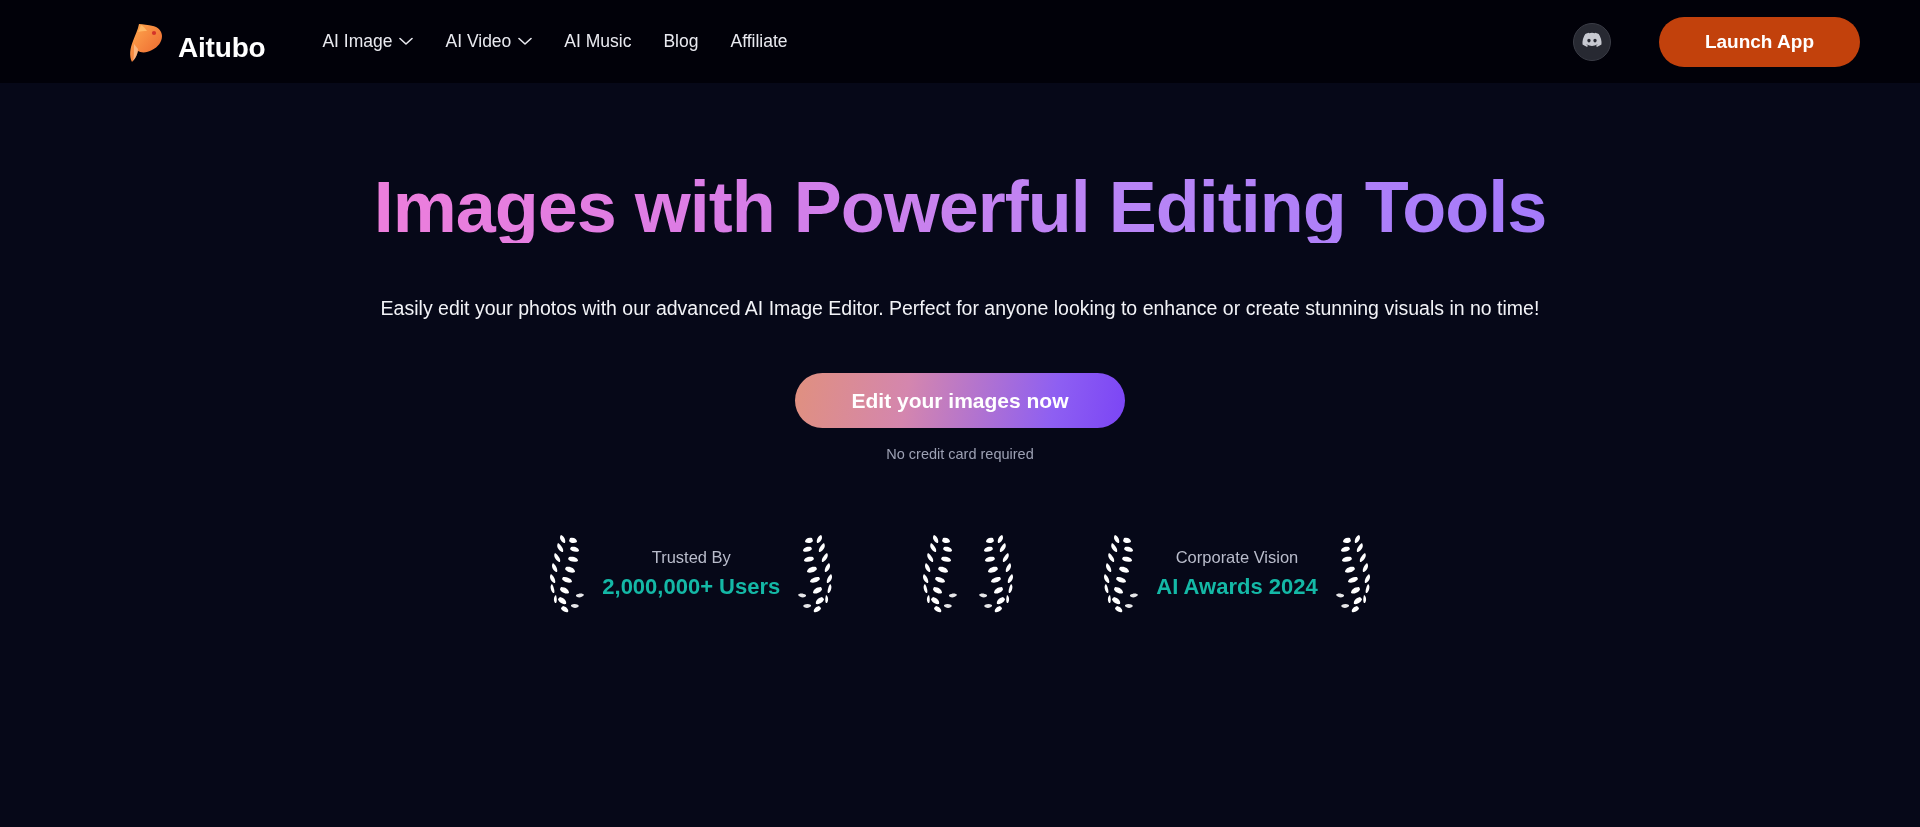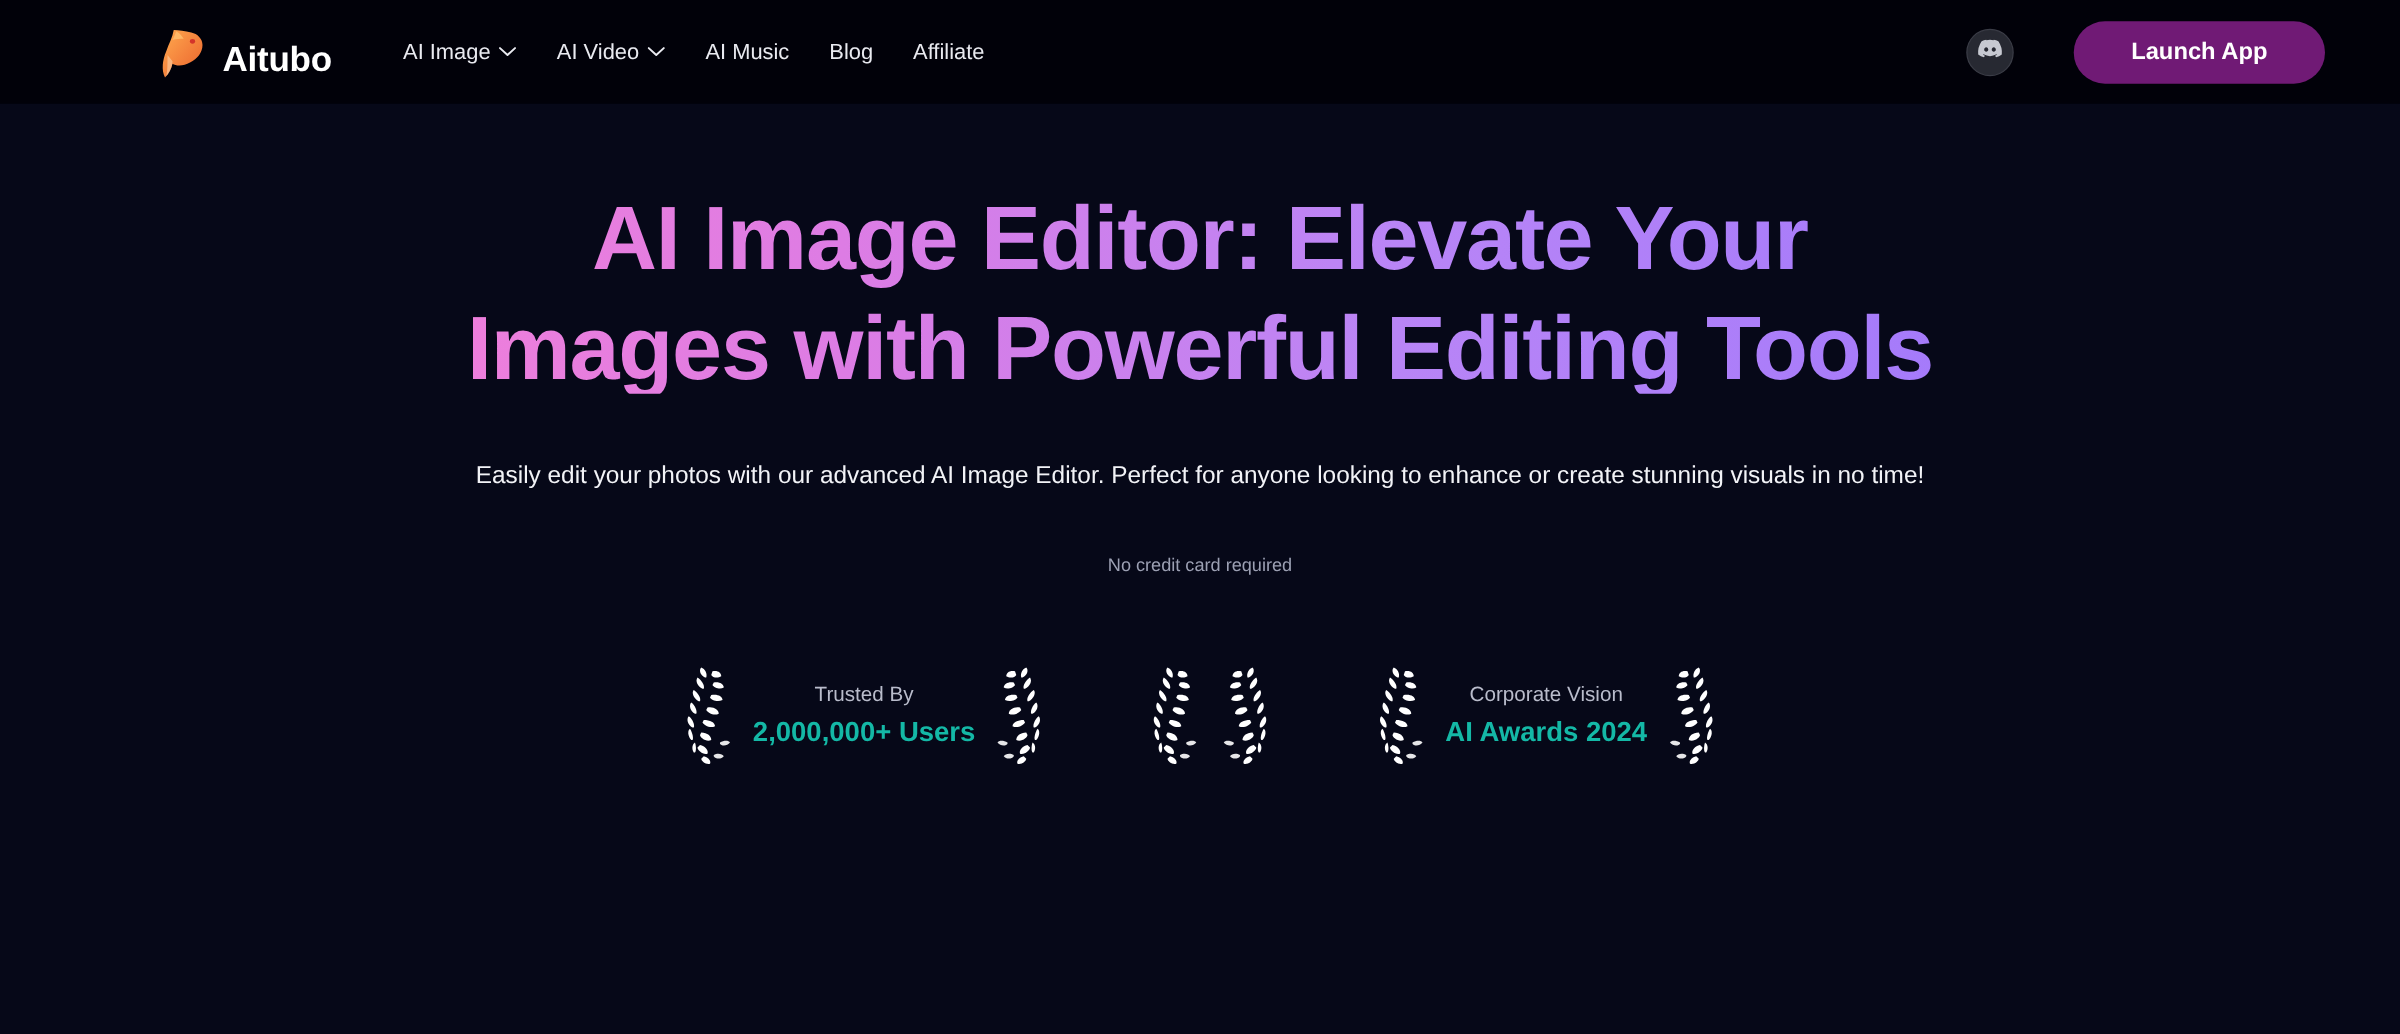--- a/index.html
+++ b/index.html
@@ -36,21 +36,21 @@
     margin-left:auto; display:flex; align-items:center; gap:48px;
   }
   .discord-btn {
     width:38px; height:38px; border-radius:50%;
     background:#272932; border:1px solid #3a3c46;
     display:flex; align-items:center; justify-content:center;
     cursor:pointer;
   }
   .discord-btn svg { width:22px; height:22px; }
   .launch-btn {
-    background:#701a75;
+    background:#c2410c;
     color:#ffffff; font-size:19px; font-weight:bold;
     padding:0 46px; height:50px; line-height:50px;
     border:none; border-radius:25px; cursor:pointer;
     font-family:"Liberation Sans", sans-serif;
   }
 
   
   .hero { text-align:center; padding-top:72px; }
   .headline {
     font-size:72px; font-weight:bold; line-height:1.0;
@@ -160,27 +160,27 @@
       </span>
     </div>
     <button class="launch-btn">Launch App</button>
   </div>
 
 </div>
 
 <div class="hero">
 
   <h1 class="headline">
-    <span class="l1">AI Image Editor: Elevate Your</span>
     <span class="l2">Images with Powerful Editing Tools</span>
   </h1>
 
   <p class="subtitle">Easily edit your photos with our advanced AI Image Editor. Perfect for anyone looking to enhance or create stunning visuals in no time!</p>
 
   <div class="cta-wrap">
+    <button class="cta-btn">Edit your images now</button>
     <div class="cta-note">No credit card required</div>
   </div>
 
   <div class="stats">
 
     <div class="stat">
       <span>
         <svg class="laurel" viewBox="0 0 48 84">
           <g fill="#ffffff">
             <path d="M30 6 c4 -1 7 1 7 4 c-3 2 -7 1 -8 -1 Z"></path>

